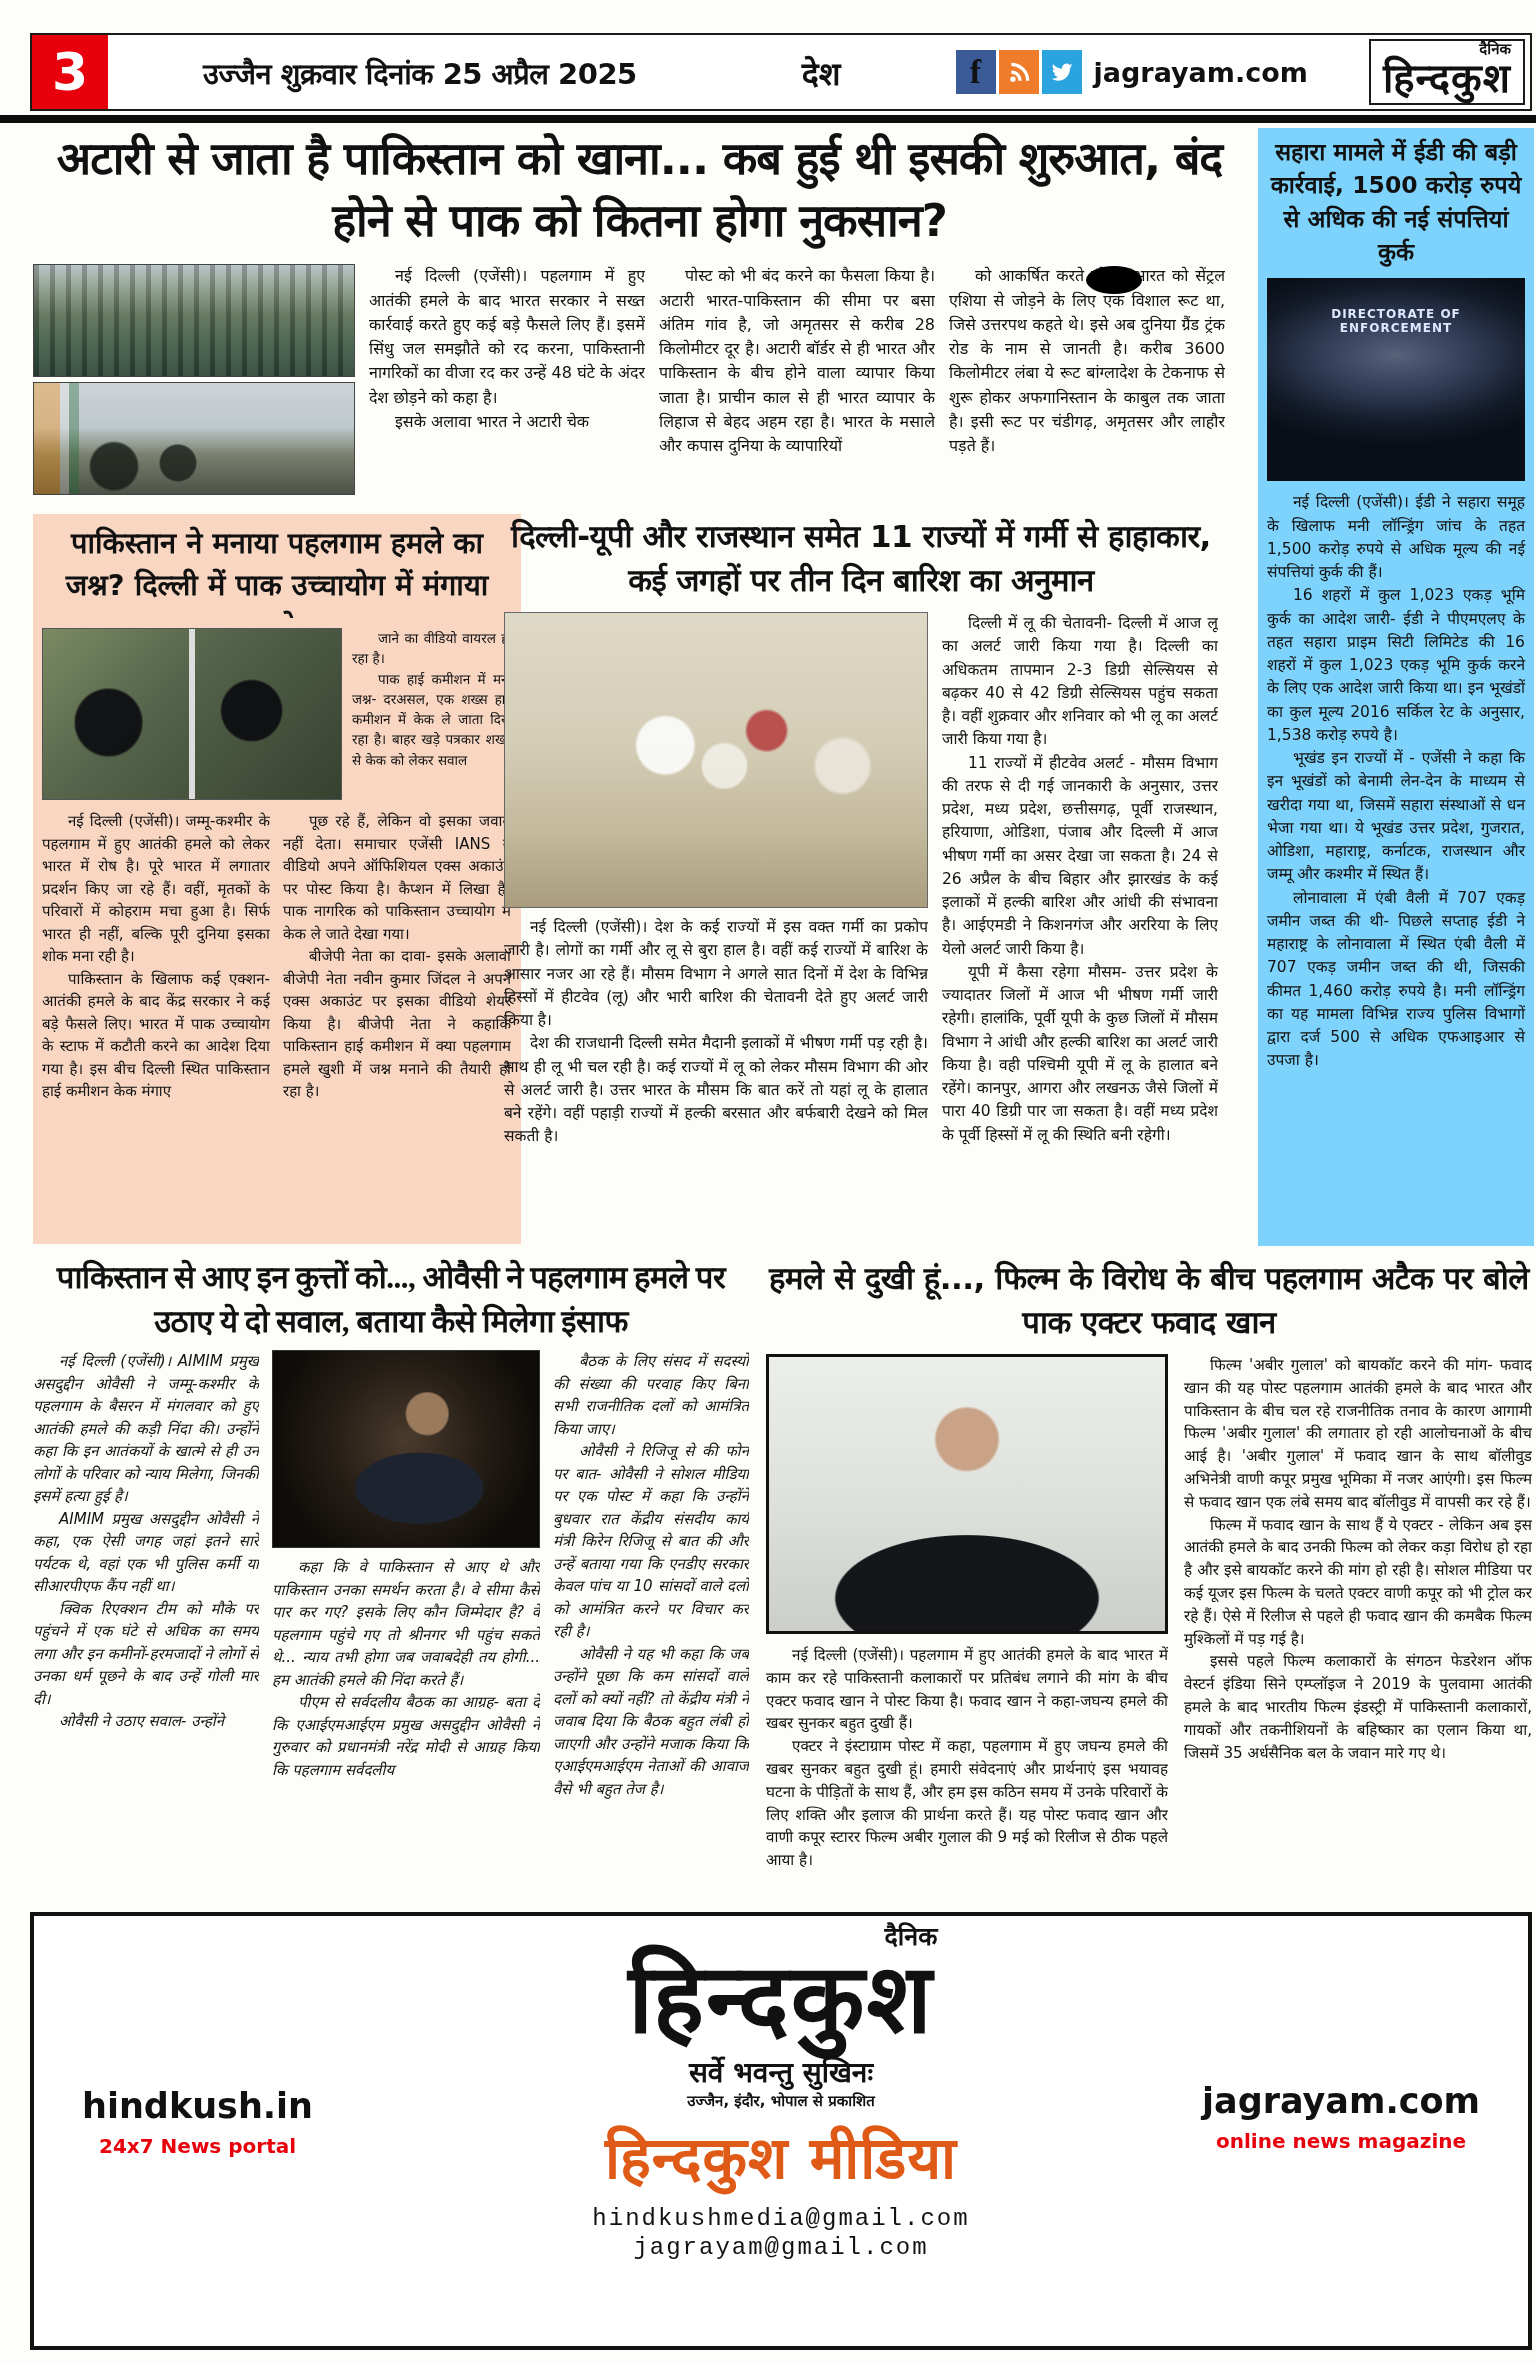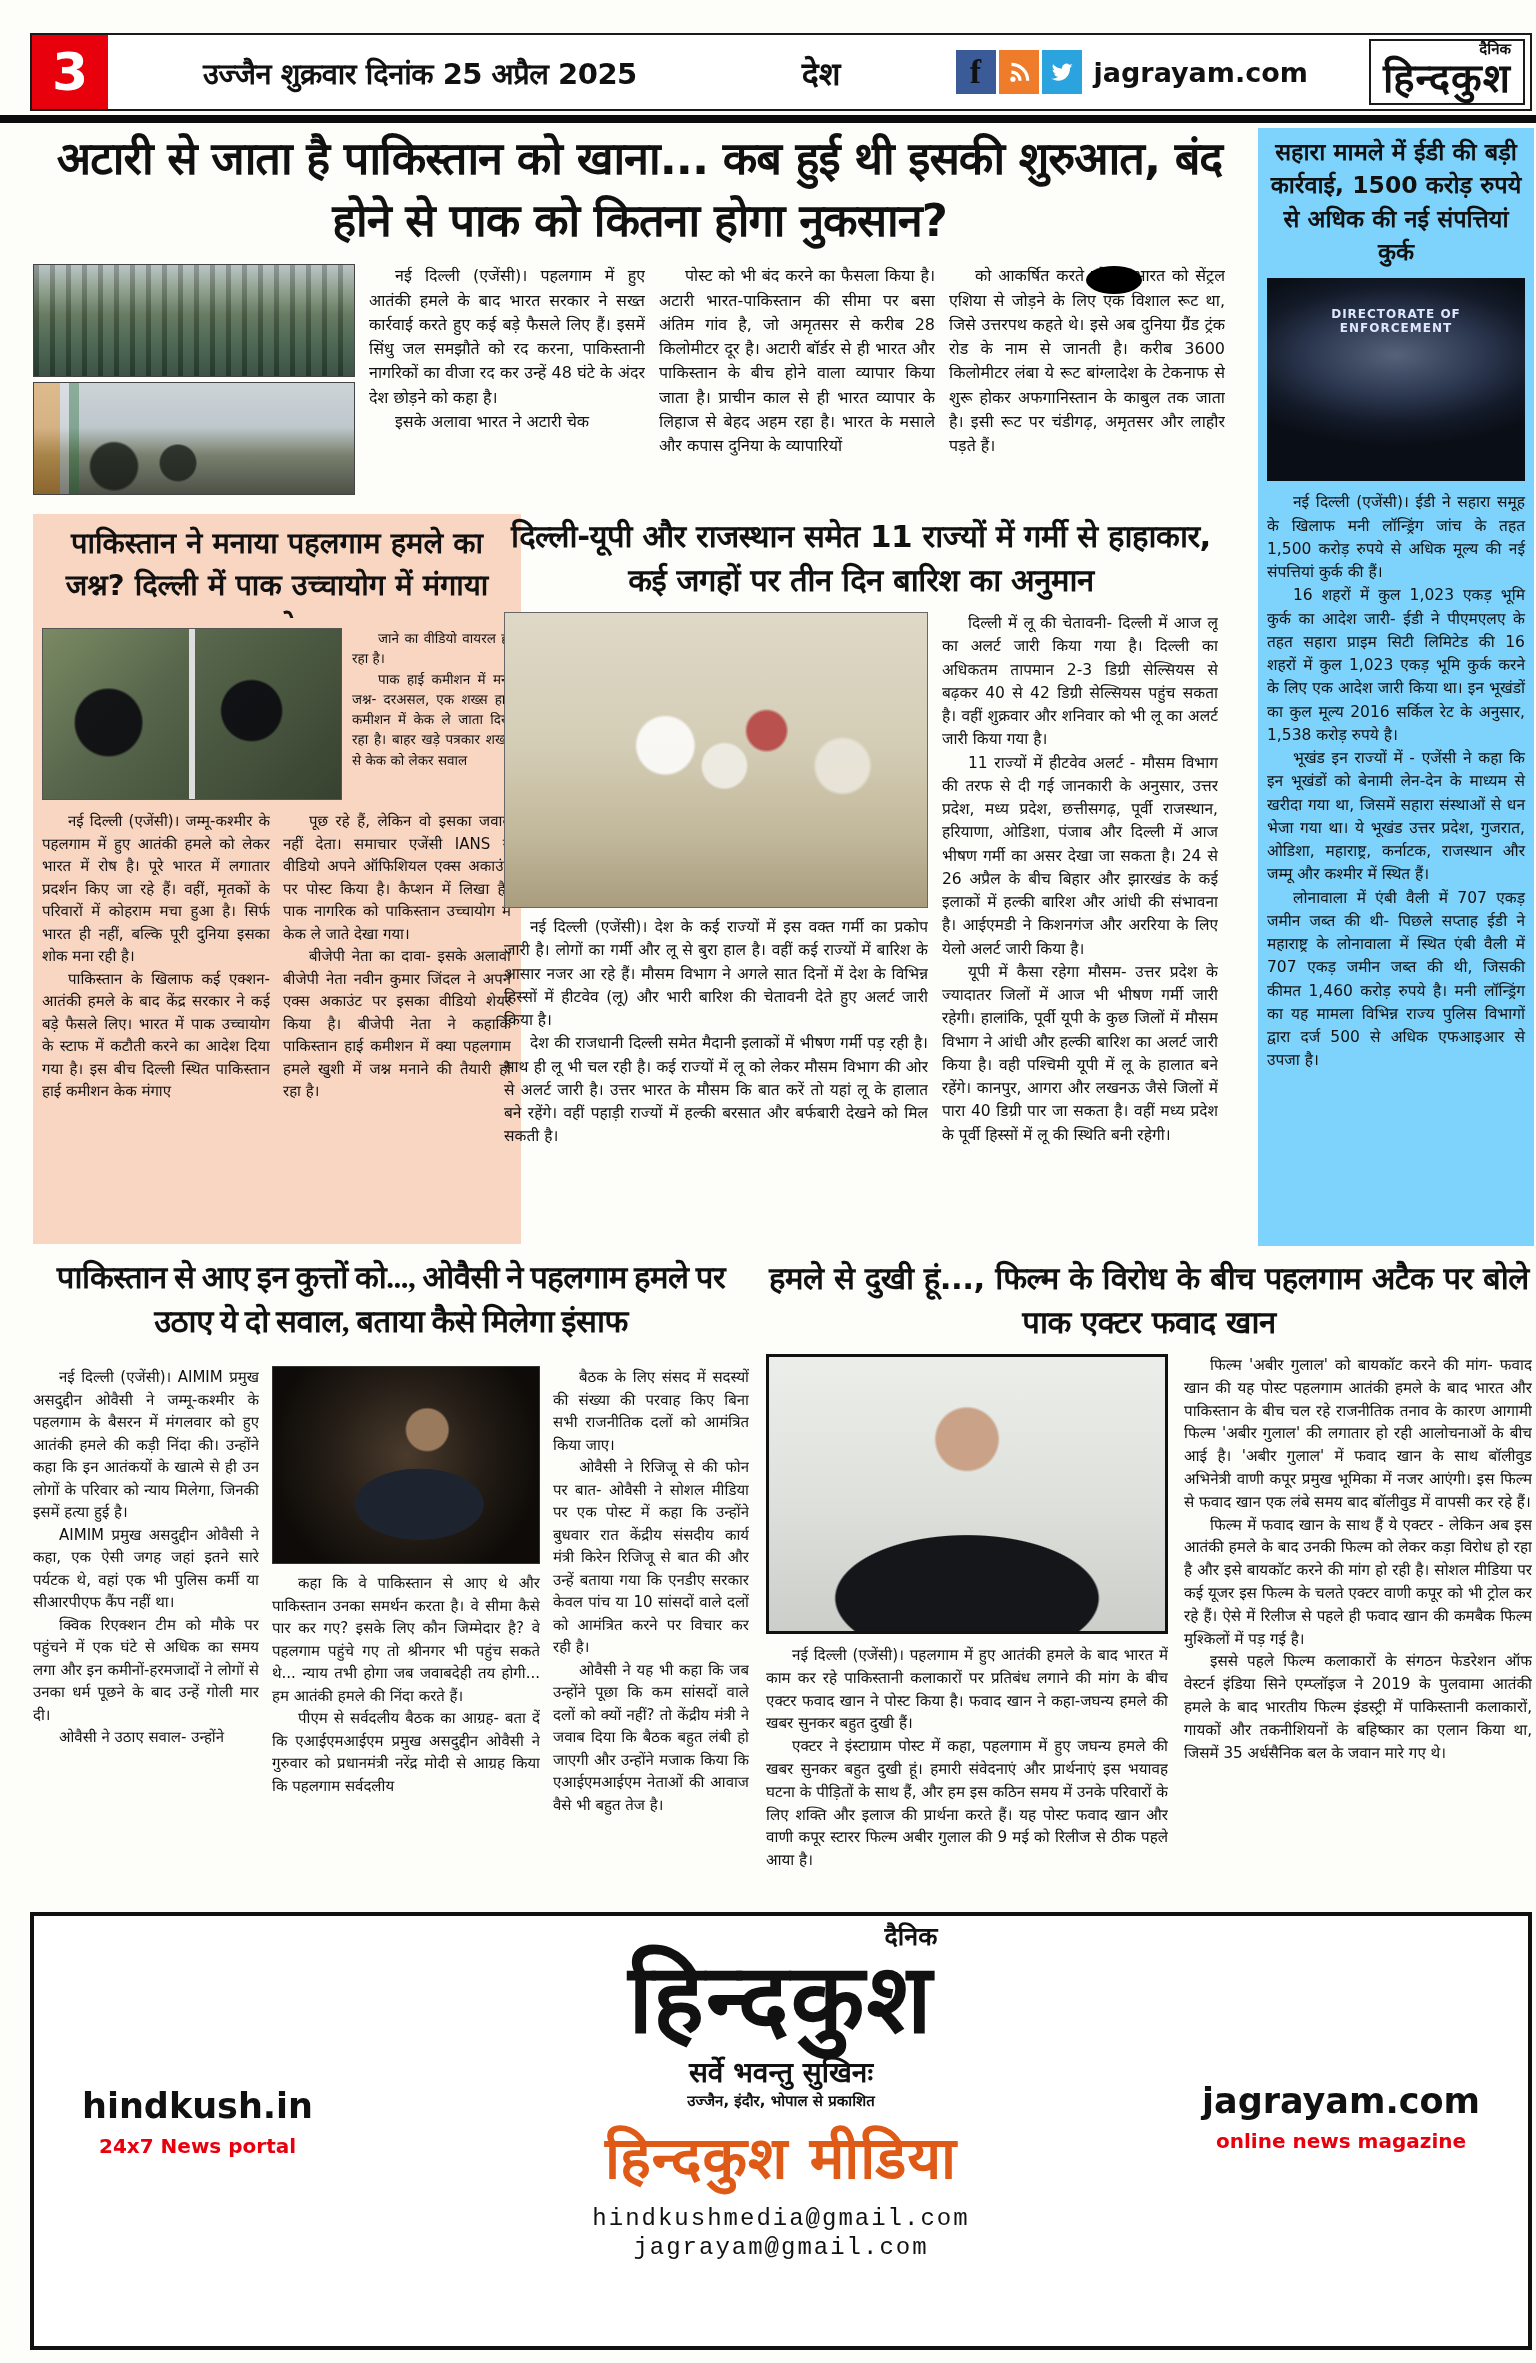--- a/index.html
+++ b/index.html
@@ -77,21 +77,21 @@
       radial-gradient(circle at 52% 52%,rgba(240,238,230,.9) 0 8%,transparent 9%),
       radial-gradient(circle at 62% 40%,rgba(180,60,60,.85) 0 6%,transparent 7%),
       radial-gradient(circle at 80% 52%,rgba(235,230,220,.9) 0 7%,transparent 8%),
       linear-gradient(180deg,#ded8c6 0%,#d4cdb6 45%,#c2b89b 75%,#a99d7e 100%);}
   .weather .mainsub{margin-top:8px;font-size:15.5px;line-height:1.5;height:318px;overflow:hidden;}
   .weather .rightcol{flex:1;font-size:15.5px;line-height:1.5;overflow:hidden;}
   
   .owaisi{position:absolute;left:33px;top:1256px;width:716px;}
   .owaisi h2{margin:0;font-size:31px;line-height:1.42;font-weight:800;text-align:center;
              max-height:96px;overflow:hidden;letter-spacing:-0.5px;font-family:Liberation Serif, serif;}
-  .owaisi .body{display:flex;gap:13px;margin-top:22px;height:548px;overflow:hidden;}
+  .owaisi .body{display:flex;gap:13px;margin-top:6px;height:548px;overflow:hidden;font-style:italic;}
   .owaisi .c1{width:226px;flex:none;font-size:15px;line-height:1.5;overflow:hidden;}
   .owaisi .cmid{width:268px;flex:none;}
   .ph-owaisi{width:100%;height:198px;border:1px solid #333;
      background:
       radial-gradient(circle at 58% 32%,#9a7a5c 0 10%,transparent 11%),
       radial-gradient(ellipse 40% 30% at 55% 70%,#1d2430 0 60%,transparent 61%),
       radial-gradient(circle at 50% 45%,#4a3b2c 0%,#241d16 45%,#0e0b08 80%);}
   .owaisi .cmid .jt{margin-top:8px;font-size:15px;line-height:1.5;height:334px;overflow:hidden;}
   .owaisi .c3{flex:1;font-size:15px;line-height:1.5;overflow:hidden;}
   

